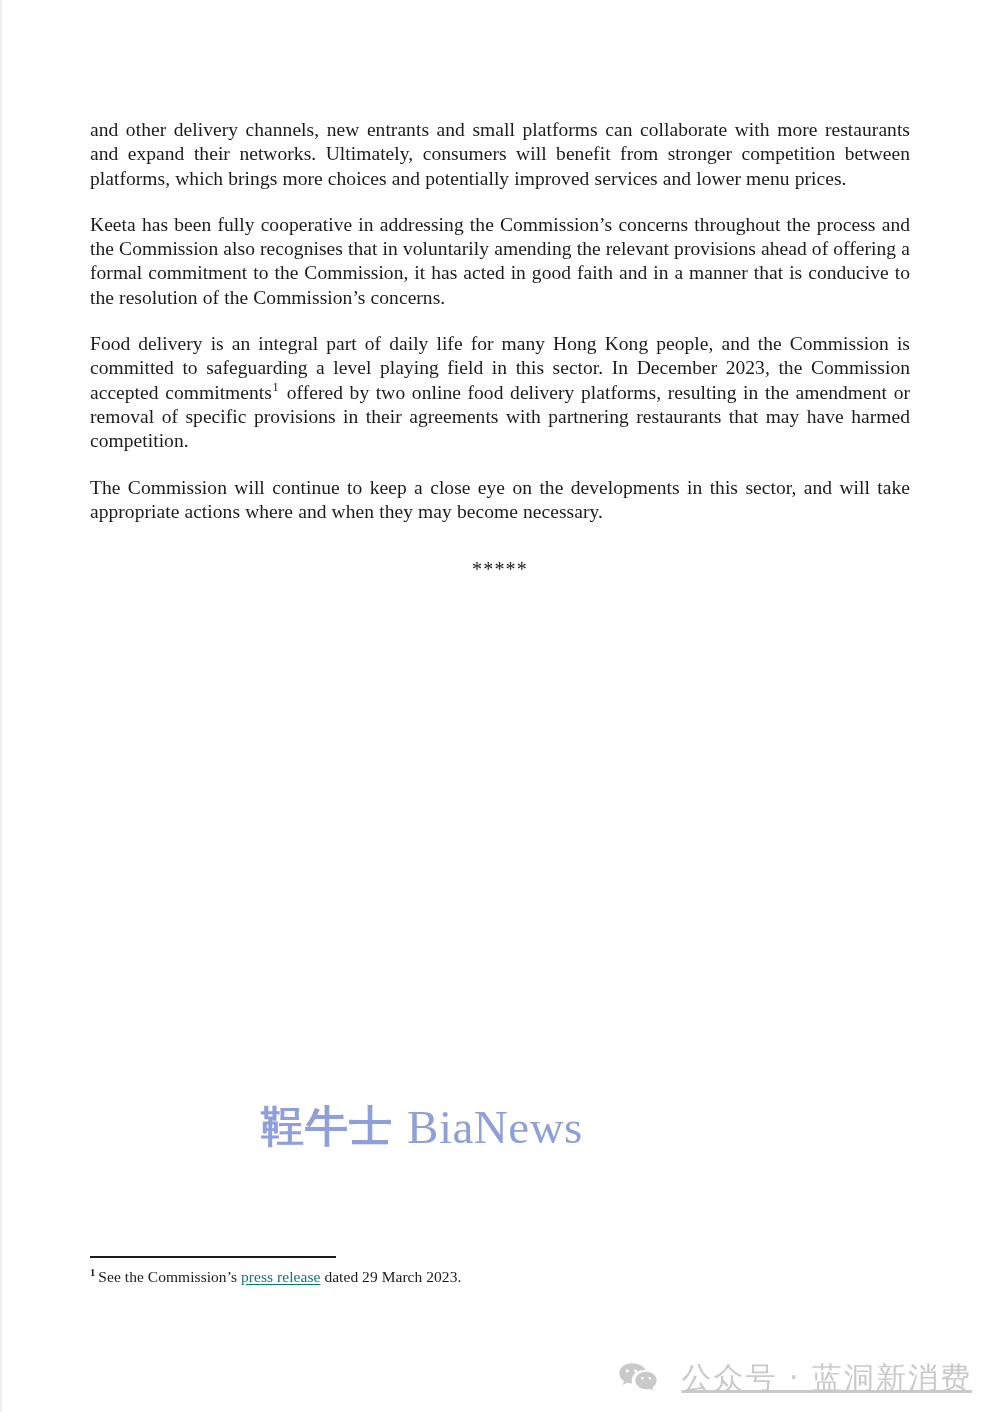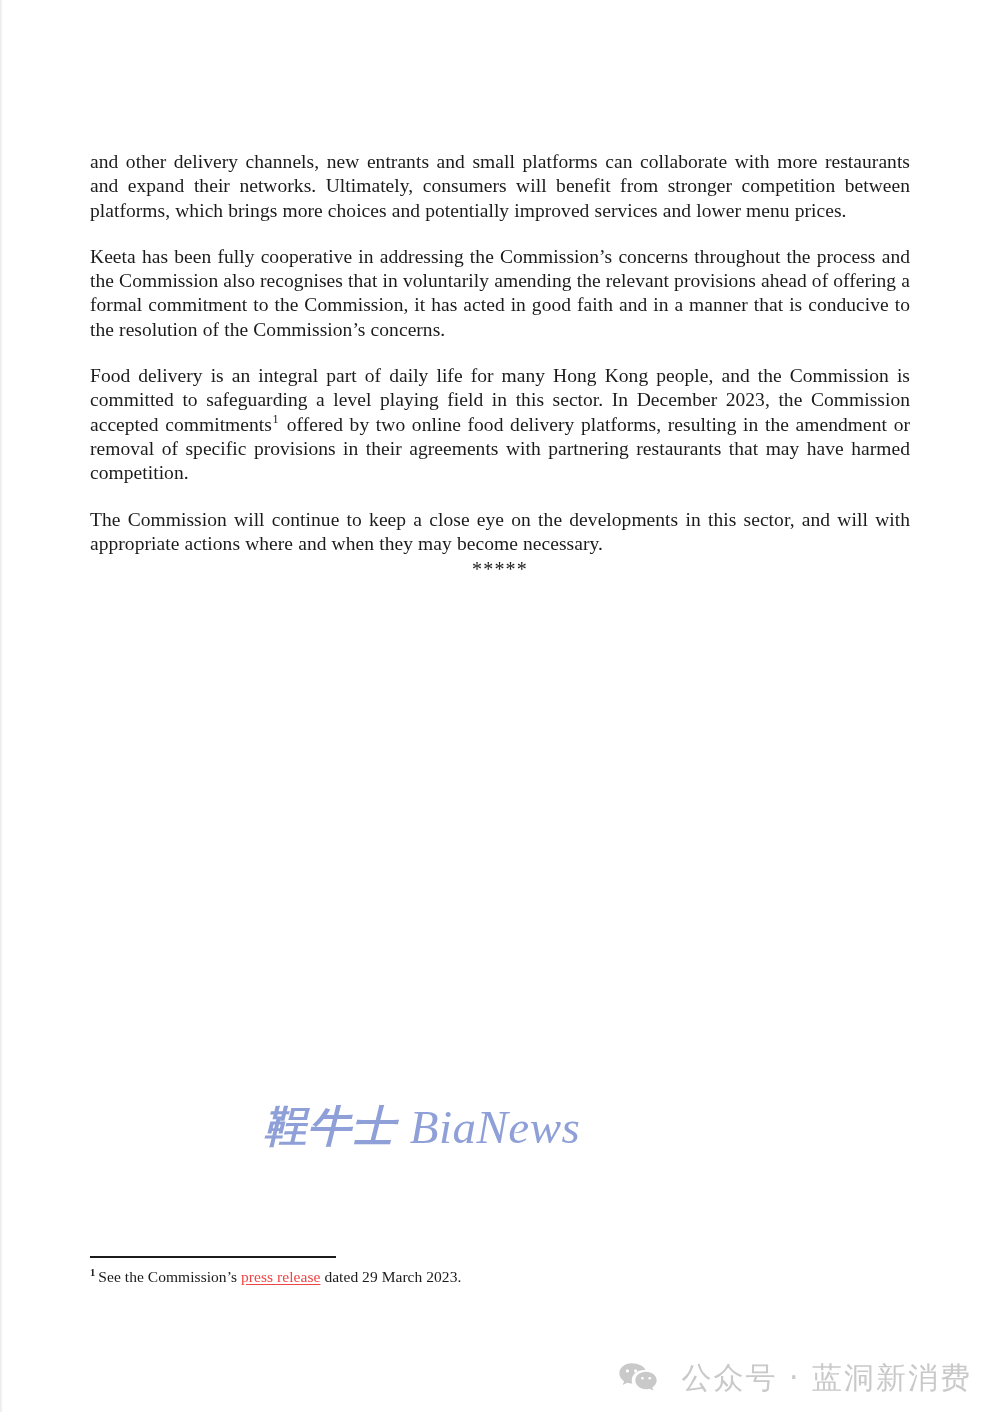--- a/index.html
+++ b/index.html
@@ -24,21 +24,20 @@
     width: 3px; height: 100%;
     background: linear-gradient(to right, #e9e9e9, #ffffff);
     pointer-events: none;
   }
 
   .body-block {
     position: absolute;
     left: 90px;
     top: 118px;
     width: 820px;
-    margin-top: 32px;
   }
 
   p.para {
     margin: 0 0 22px 0;
     font-size: 19.5px;
     line-height: 24.3px;
     text-align: justify;
     text-justify: inter-word;
     letter-spacing: 0.05px;
     word-spacing: 0.2px;
@@ -69,21 +68,20 @@
   
   .watermark {
     position: absolute;
     left: 0;
     top: 1098px;
     width: 844px;
     text-align: center;
     color: #8fa0d8;
     white-space: nowrap;
     user-select: none;
-    font-style: italic;
   }
   .watermark .wm-cn {
     font-family: "DejaVu Serif", "Liberation Serif", serif;
     font-size: 43px;
     font-weight: 700;
     letter-spacing: 1px;
     vertical-align: middle;
   }
   .watermark .wm-en {
     font-family: "Liberation Serif", "DejaVu Serif", serif;
@@ -114,35 +112,36 @@
     color: #1b1b1b;
   }
   .footnote-text sup {
     font-size: 0.68em;
     vertical-align: super;
     line-height: 0;
     padding-right: 3px;
     font-weight: 600;
   }
   a.fn-link {
-    color: #ef4444;
+    color: #0f766e;
     text-decoration: underline;
     text-underline-offset: 2px;
   }
 
   
   .wechat-bar {
     position: absolute;
     right: 28px;
     top: 1358px;
     display: flex;
     align-items: center;
     gap: 23px;
     color: #c9c9c9;
     user-select: none;
+    text-decoration: underline;
   }
   .wechat-icon {
     width: 40px;
     height: 34px;
     display: block;
     flex: 0 0 auto;
   }
   .wechat-label {
     font-family: "DejaVu Sans", "Liberation Sans", sans-serif;
     font-size: 30px;
@@ -166,21 +165,21 @@
 
     <p class="para">
       <span>Keeta has been fully cooperative in addressing the Commission’s concerns throughout the process and the Commission also recognises that in voluntarily amending the relevant provisions </span><span class="ital">ahead</span><span> of offering a formal commitment to the Commission, it has acted in good faith and in a manner that is conducive to the resolution of the Commission’s concerns.</span>
     </p>
 
     <p class="para">
       <span>Food delivery is an integral part of daily life for many Hong Kong people, and the Commission is committed to safeguarding a level playing field in this sector. In December 2023, the Commission accepted commitments</span><sup class="fn-ref">1</sup><span> offered by two online food delivery platforms, resulting in the amendment or removal of specific provisions in their agreements with partnering restaurants that may have harmed competition.</span>
     </p>
 
     <p class="para">
-      <span>The Commission will continue to keep a close eye on the developments in this sector, and will with appropriate actions where and when they may become necessary.</span>
+      <span>The Commission will continue to keep a close eye on the developments in this sector, and will take appropriate actions where and when they may become necessary.</span>
     </p>
 
   </div>
 
   <div class="asterisks">*****</div>
 
   <div class="watermark">
     <span class="wm-cn">鞓牛士</span><span class="wm-en">BiaNews</span>
   </div>
 

